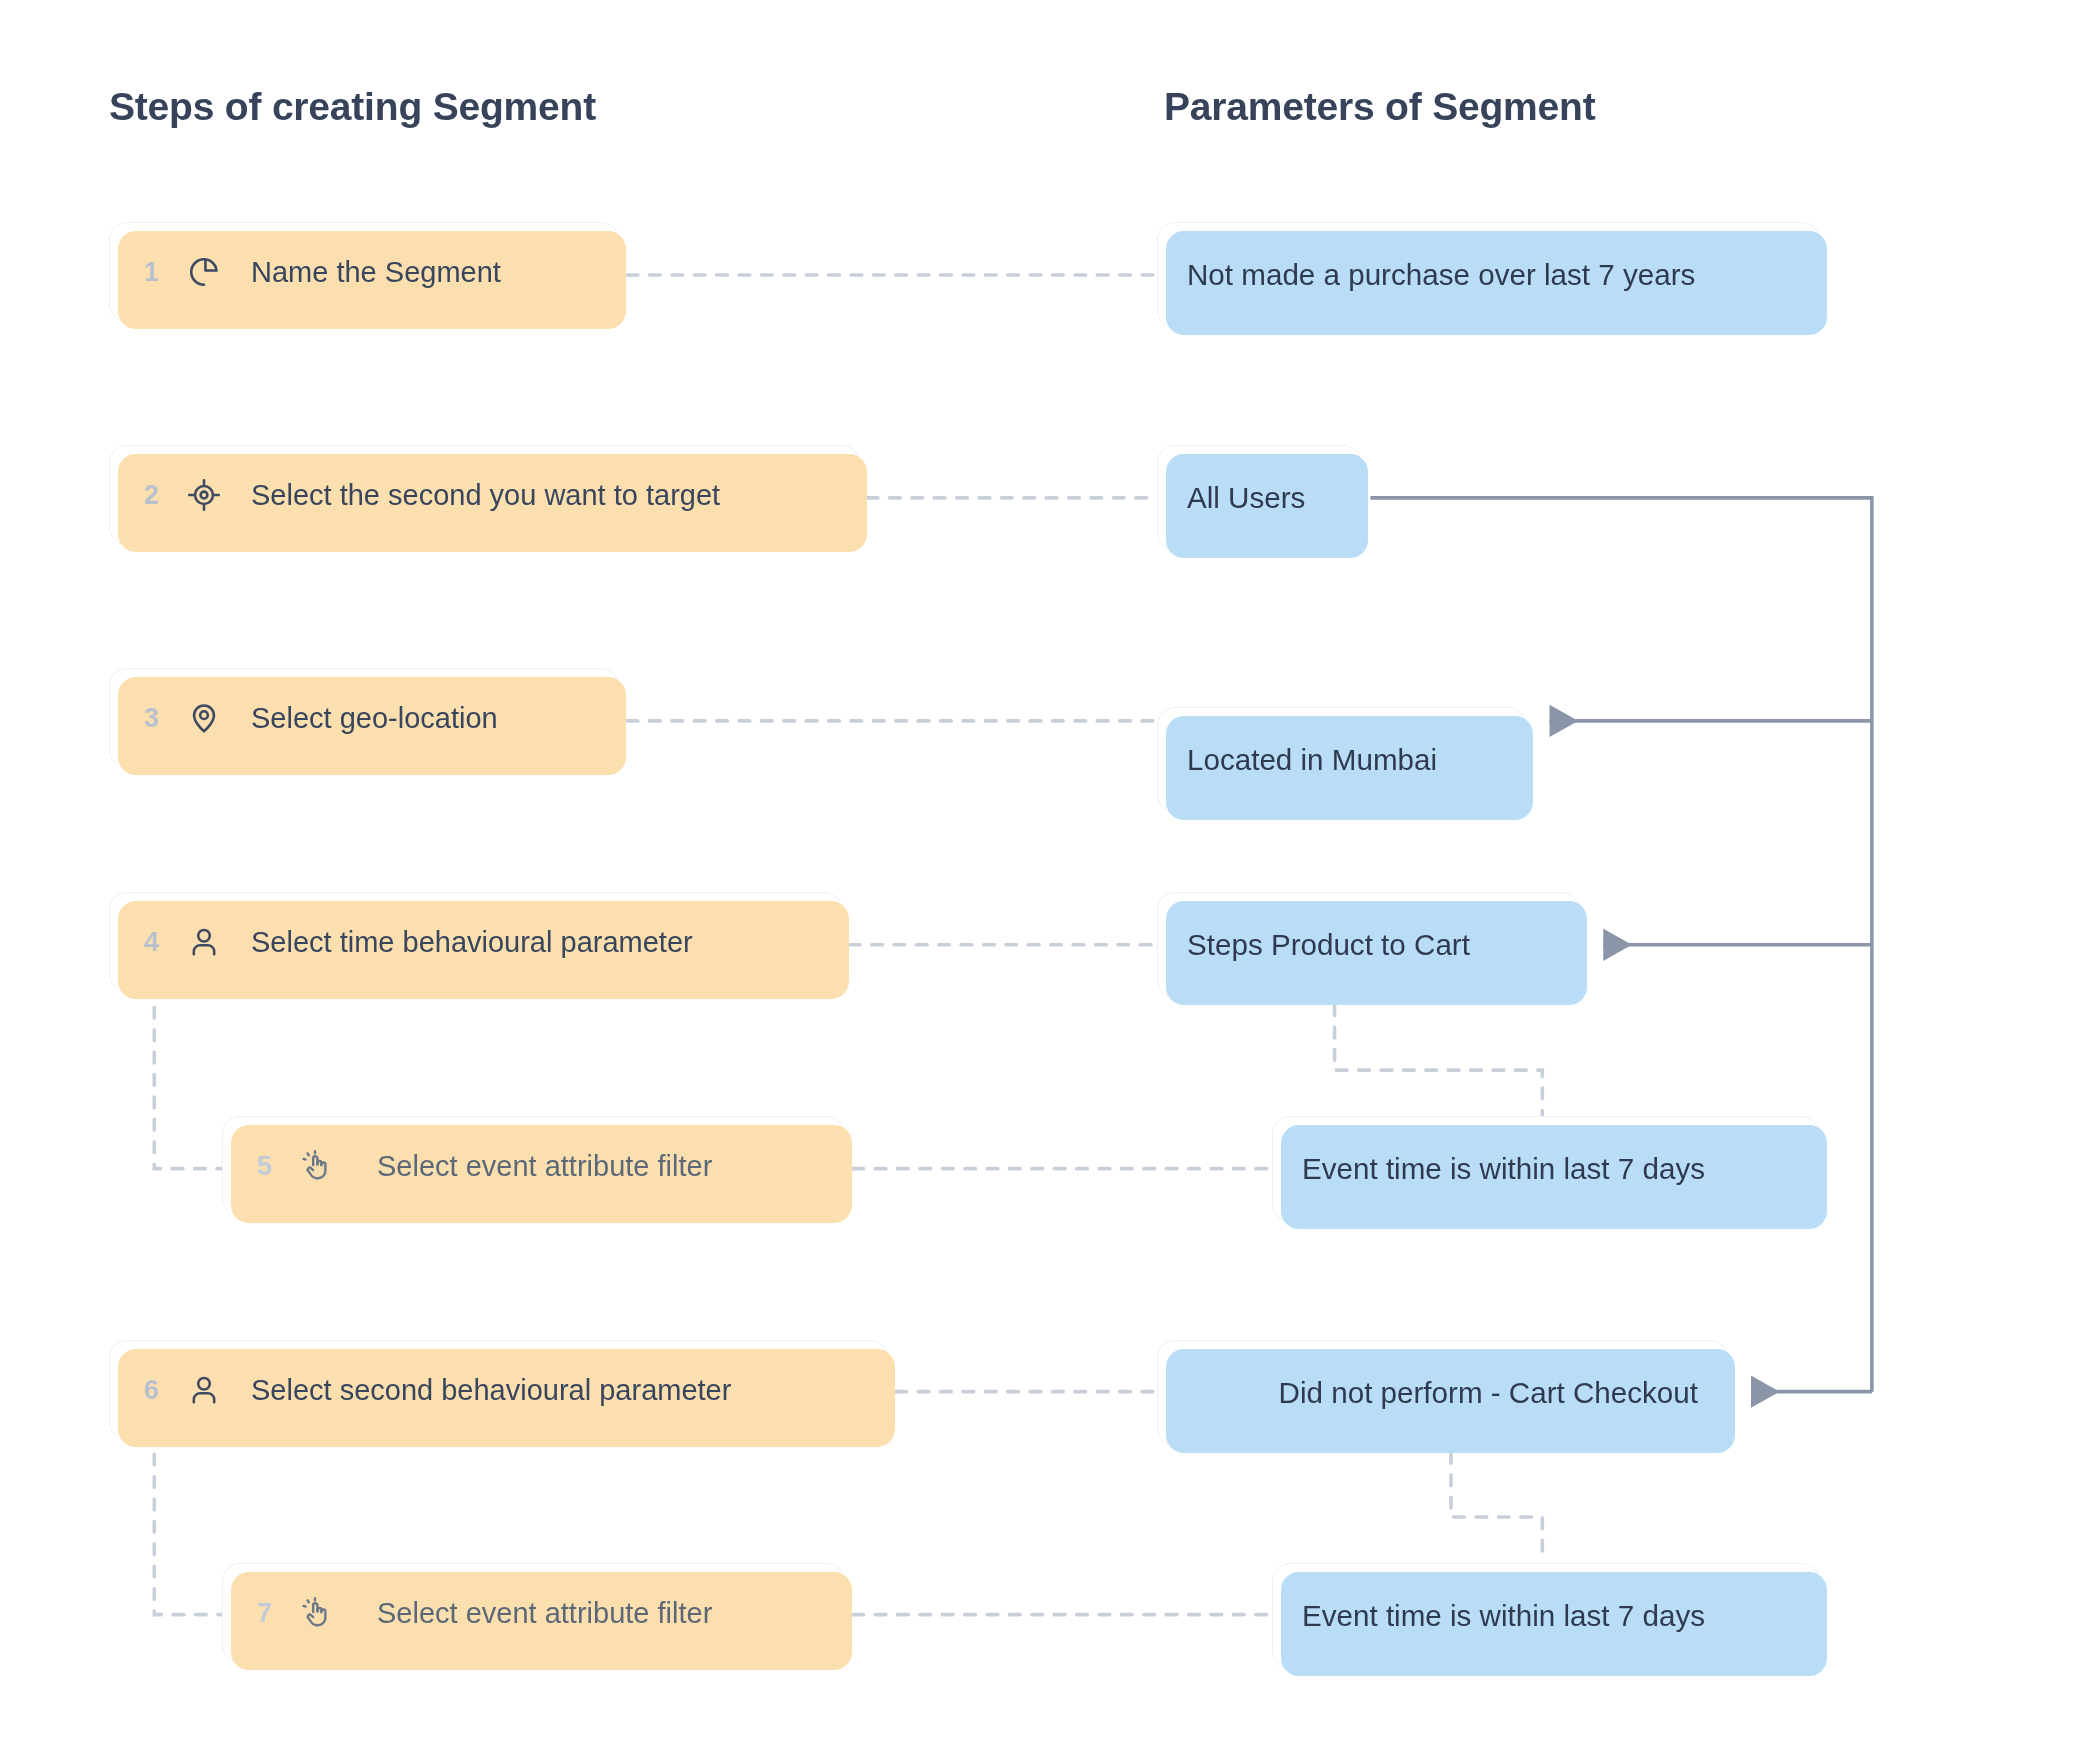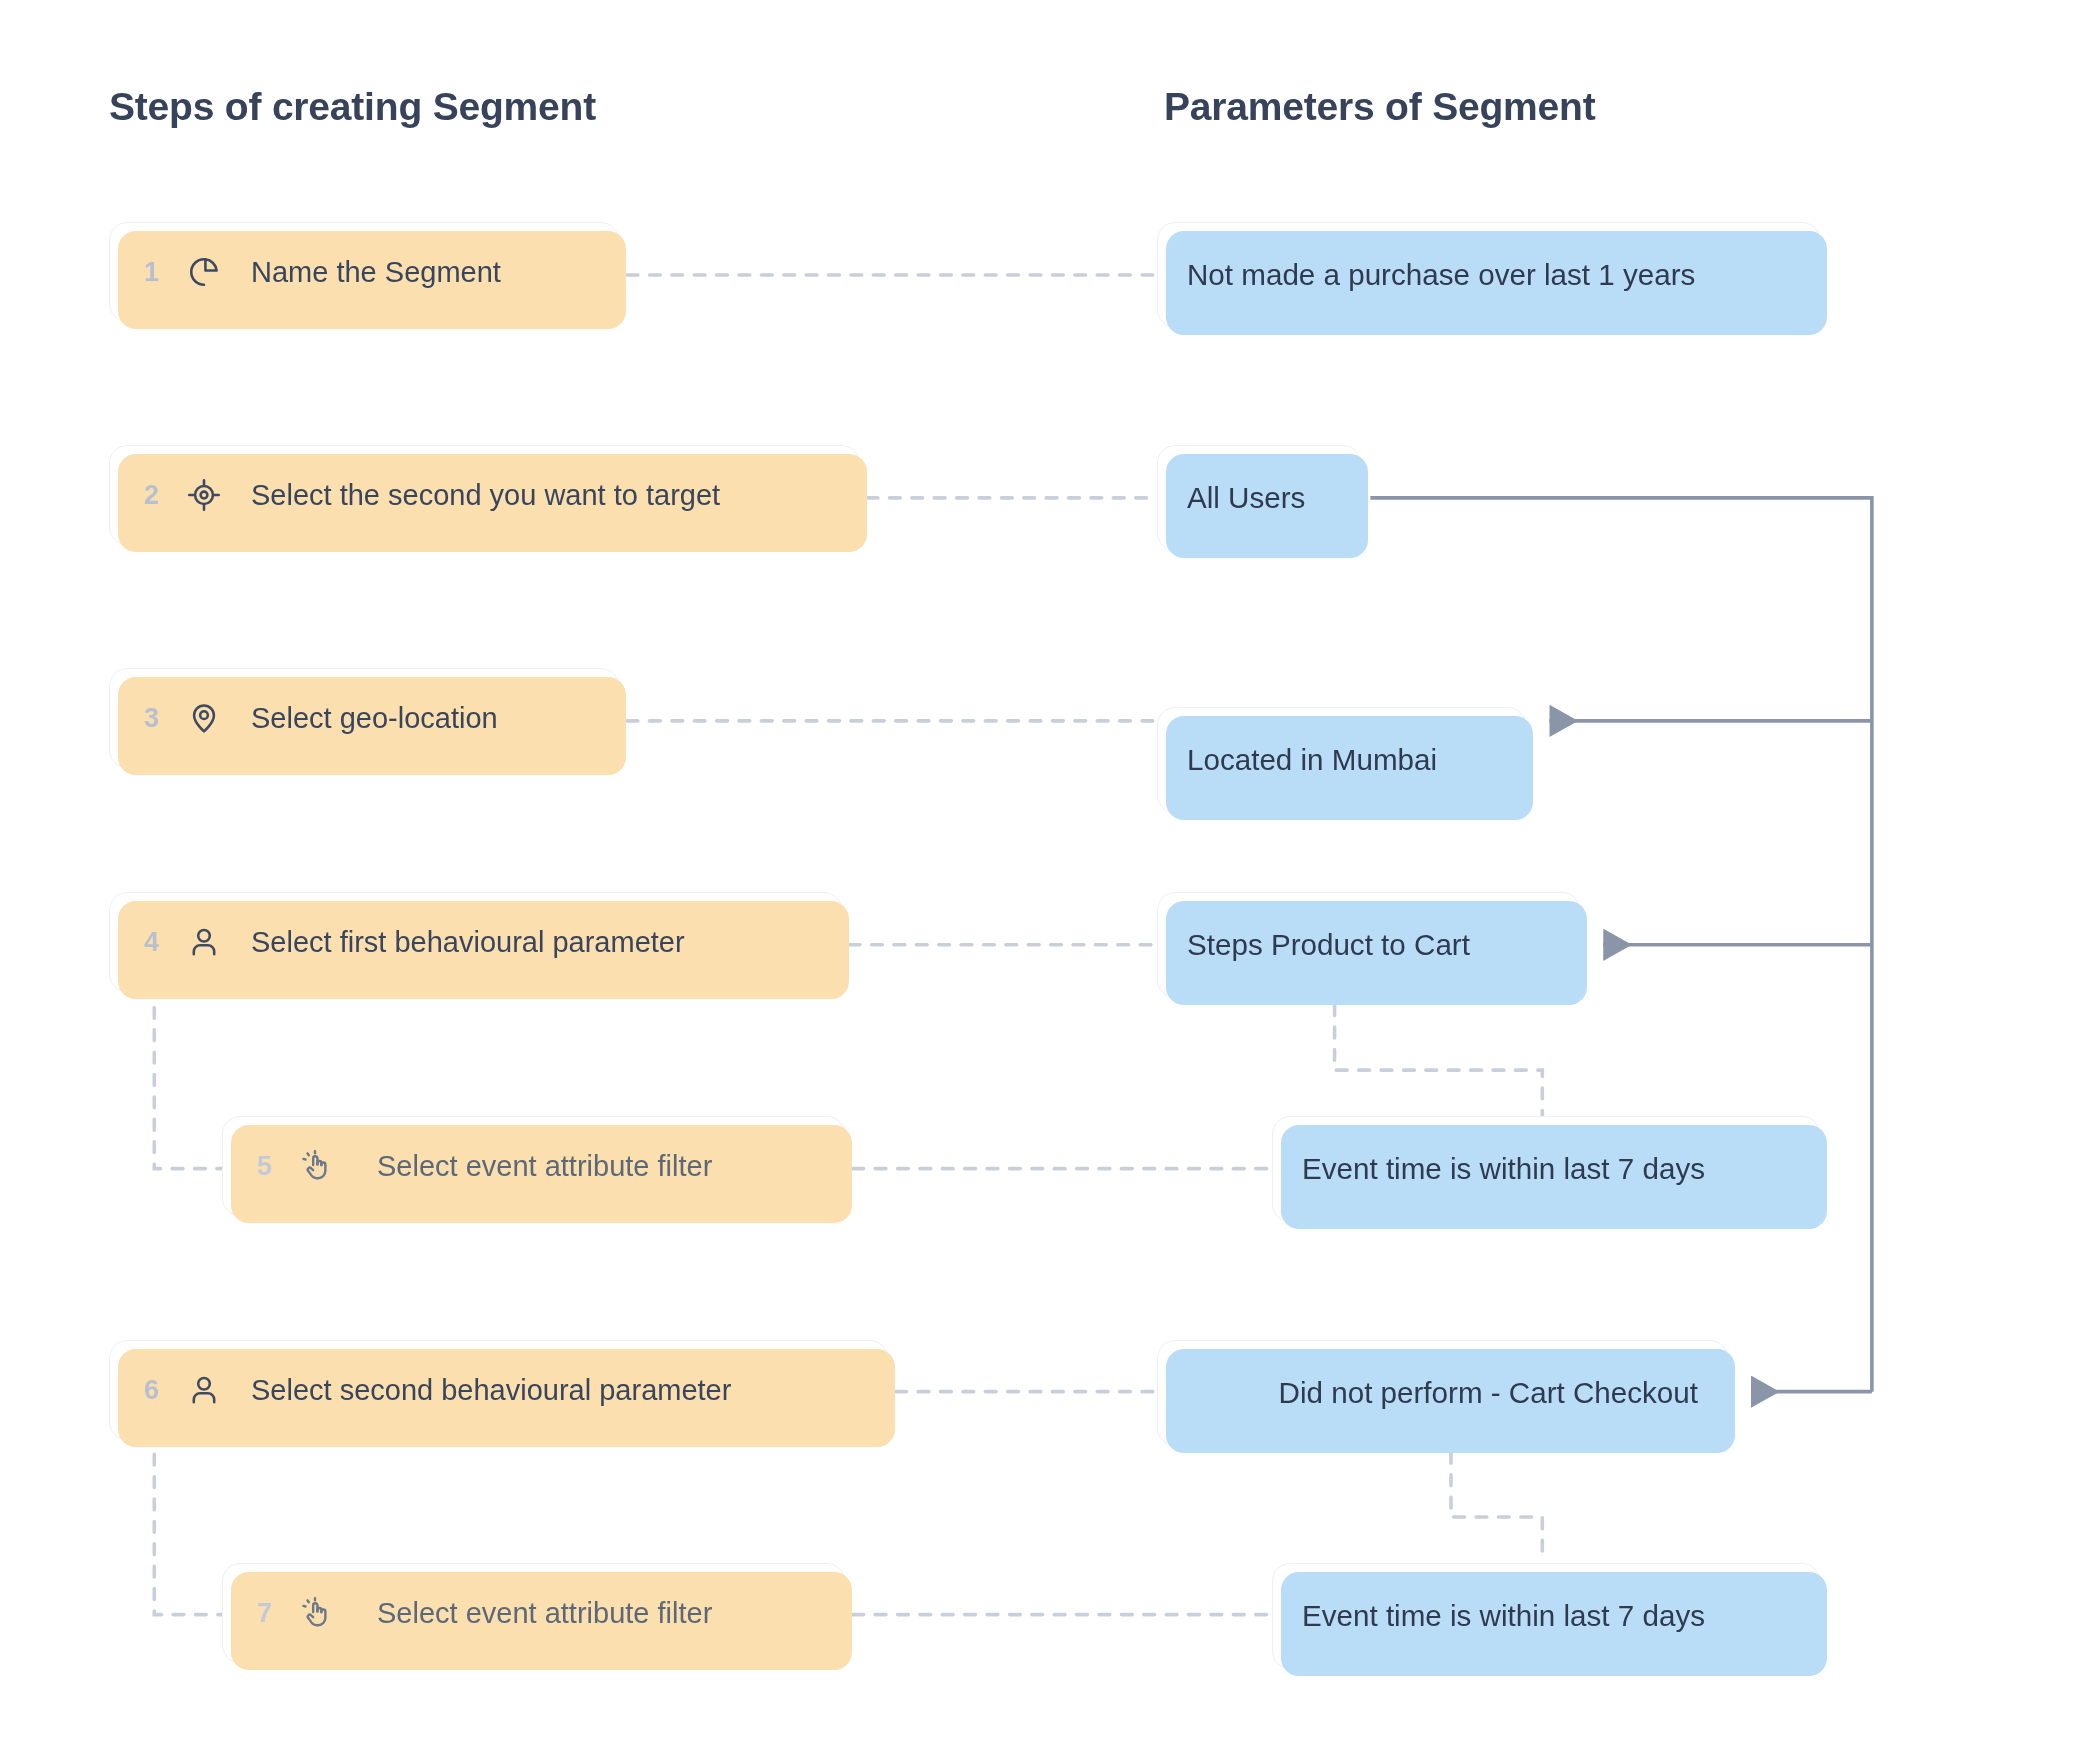--- a/index.html
+++ b/index.html
@@ -191,21 +191,21 @@
   </div>
 
   <div class="card step" style="left:109px; top:892px; width:733px;">
     <span class="num">4</span>
     <span class="ico">
       <svg width="34" height="34" viewBox="0 0 24 24" fill="none" stroke="currentColor" stroke-width="1.8" stroke-linecap="round" stroke-linejoin="round">
         <circle cx="12" cy="7.6" r="4.1"></circle>
         <path d="M4.8 20.6v-1.9a4.4 4.4 0 0 1 4.4-4.4h5.6a4.4 4.4 0 0 1 4.4 4.4v1.9"></path>
       </svg>
     </span>
-    <span class="txt">Select first behavioural parameter</span>
+    <span class="txt">Select time behavioural parameter</span>
   </div>
 
   <div class="card step sub" style="left:222px; top:1116px; width:623px;">
     <span class="num">5</span>
     <span class="ico">
       <svg width="34" height="34" viewBox="0 0 24 24" fill="none" stroke="currentColor" stroke-width="1.7" stroke-linecap="round" stroke-linejoin="round">
         <path d="M9.3 11.3V6.6a1.5 1.5 0 0 1 3 0v4.1"></path>
         <path d="M12.3 10.9v-1a1.4 1.4 0 0 1 2.8 0v1.3"></path>
         <path d="M15.1 11.5v-.6a1.4 1.4 0 0 1 2.8 0v4.4c0 3-2.2 5.3-5.1 5.3h-1c-1.6 0-2.7-.6-3.6-1.8l-2.3-3.2a1.4 1.4 0 0 1 2-2l1.4 1.3"></path>
         <path d="M6.2 4.4 5.3 3.1M10.6 3V1.6M3.9 7.4 2.4 7"></path>
@@ -232,21 +232,21 @@
         <path d="M9.3 11.3V6.6a1.5 1.5 0 0 1 3 0v4.1"></path>
         <path d="M12.3 10.9v-1a1.4 1.4 0 0 1 2.8 0v1.3"></path>
         <path d="M15.1 11.5v-.6a1.4 1.4 0 0 1 2.8 0v4.4c0 3-2.2 5.3-5.1 5.3h-1c-1.6 0-2.7-.6-3.6-1.8l-2.3-3.2a1.4 1.4 0 0 1 2-2l1.4 1.3"></path>
         <path d="M6.2 4.4 5.3 3.1M10.6 3V1.6M3.9 7.4 2.4 7"></path>
       </svg>
     </span>
     <span class="txt">Select event attribute filter</span>
   </div>
 
   <div class="card param" style="left:1157px; top:222px; width:663px;">
-    <span class="txt">Not made a purchase over last 1 years</span>
+    <span class="txt">Not made a purchase over last 7 years</span>
   </div>
 
   <div class="card param" style="left:1157px; top:445px; width:204px;">
     <span class="txt">All Users</span>
   </div>
 
   <div class="card param" style="left:1157px; top:668px; width:369px;margin-top:39px;">
     <span class="txt">Located in Mumbai</span>
   </div>
 

